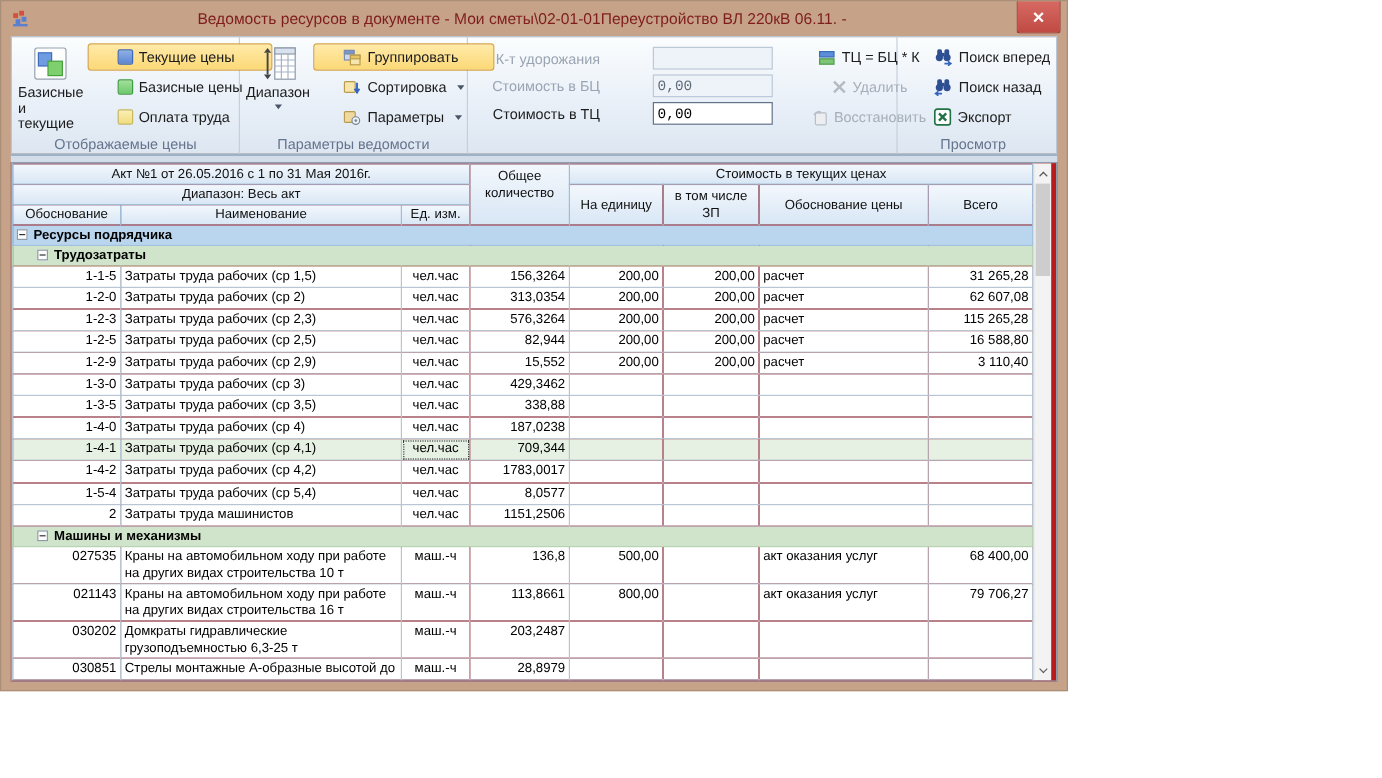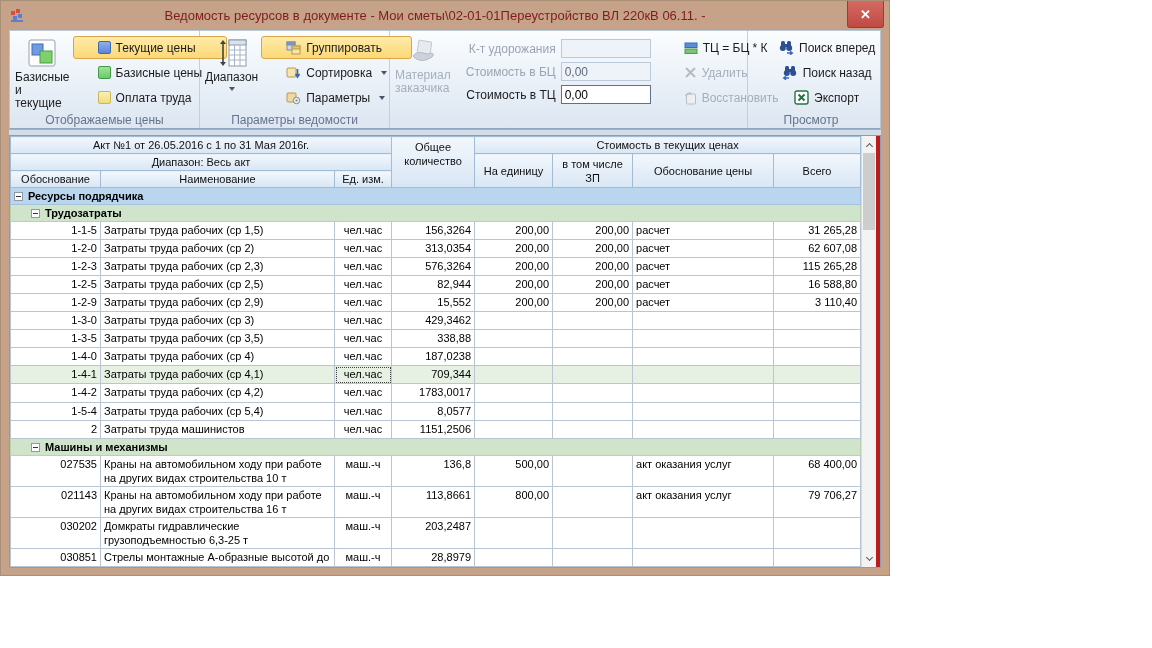--- a/index.html
+++ b/index.html
@@ -39,22 +39,22 @@
   .sbtn.active{background:linear-gradient(#ffeaa9,#fcd977);border-color:#d8a64a;}
   .sbtn.disabled{color:#a6aeb9;}
   .caret{width:0;height:0;border-left:3px solid transparent;border-right:3px solid transparent;
     border-top:4px solid #4a5668;margin-left:4px;}
   .bigbtn .caret{margin:3px 0 0 0;}
   .csq{width:13px;height:13px;border-radius:2px;flex:none;}
   .fieldcol{display:flex;flex-direction:column;margin-left:4px;padding-top:2px;}
   .fieldrow{display:flex;align-items:center;height:23px;}
   .flabel{width:106px;text-align:right;font-size:12px;padding-right:5px;color:#1c1c1c;}
   .flabel.dis{color:#9aa4b2;}
-  .finput{width:90px;height:19px;border:1px solid #bcc9d8;background:#eef3f9;
-    font-size:12px;padding:0 3px;color:#5f6b79;font-family:Liberation Sans, sans-serif;}
+  .finput{width:100px;height:19px;border:1px solid #bcc9d8;background:#eef3f9;
+    font-size:12px;padding:0 3px;color:#5f6b79;font-family:Liberation Mono, monospace;margin-left:39px;}
   .finput.en{background:#fff;border-color:#5f7287;color:#000;}
 
   .gap-strip{margin:0 8px;height:6px;background:#d3dde9;border-top:1px solid #9db2cc;}
 
   
   .table-area{margin:0 8px;height:433px;background:#b91c1c;display:flex;
     border:1px solid #8d9cae;overflow:hidden;}
   table.grid{border-collapse:collapse;table-layout:fixed;width:851px;font-size:11px;flex:none;}
   .grid th,.grid td{border:1px solid #b9c5d3;padding:1px 3px;line-height:14px;overflow:hidden;}
   .grid thead th{background:linear-gradient(#f2f7fc,#d8e6f5);font-weight:normal;color:#101010;
@@ -173,42 +173,35 @@
             <circle cx="10.5" cy="9.5" r="1.1" fill="#7b8694"></circle>
           </svg>
           <span>Параметры</span>
           <span class="caret"></span>
         </div>
       </div>
       <div class="rgroup-label">Параметры ведомости</div>
     </div>
 
     <div class="rgroup" style="width:358px;">
-      <div class="bigbtn disabled">
-        <svg width="30" height="28" viewBox="0 0 30 28">
-          <rect x="10" y="3" width="13" height="13" rx="1" fill="#e7eaef" stroke="#c3c9d2" transform="rotate(8 16 9)"></rect>
-          <path d="M5 18 q4 -5 10 -3 q5 2 9 0 q3 2 0 4 q-8 5 -13 3 q-4 -1 -6 -4 Z" fill="#ccd2da" stroke="#b4bbc5"></path>
-        </svg>
-        <span class="blabel">Материал заказчика</span>
-      </div>
       <div class="fieldcol">
         <div class="fieldrow">
           <span class="flabel dis">К-т удорожания</span>
           <input class="finput" readonly="" value="" style="">
         </div>
         <div class="fieldrow">
           <span class="flabel dis">Стоимость в БЦ</span>
           <input class="finput" readonly="" value="0,00" style="">
         </div>
         <div class="fieldrow">
           <span class="flabel">Стоимость в ТЦ</span>
           <input class="finput en" value="0,00" style="">
         </div>
       </div>
-      <div class="btncol" style="margin-left:8px;">
+      <div class="btncol" style="margin-left:8px;align-items:center;">
         <div class="sbtn">
           <svg width="14" height="14" viewBox="0 0 14 14">
             <rect x="1" y="2" width="12" height="4.5" fill="#5b8dd9" stroke="#3a6cb8"></rect>
             <rect x="1" y="8" width="12" height="4.5" fill="#7cc576" stroke="#4f9b4a"></rect>
           </svg>
           <span>ТЦ = БЦ * К</span>
         </div>
         <div class="sbtn disabled">
           <svg width="13" height="13" viewBox="0 0 13 13">
             <path d="M2 2 L11 11 M11 2 L2 11" stroke="#b4bac2" stroke-width="2"></path>
@@ -220,21 +213,21 @@
             <rect x="2.5" y="3" width="9" height="10" rx="1" fill="#eceef2" stroke="#b8bec8"></rect>
             <path d="M1.5 5 q2 -3.5 5 -2.5" stroke="#b8bec8" stroke-width="1.4" fill="none"></path>
             <path d="M6 1 l1.6 1.8 -2.4 1 Z" fill="#b8bec8"></path>
           </svg>
           <span>Восстановить</span>
         </div>
       </div>
     </div>
 
     <div class="rgroup" style="width:126px;">
-      <div class="btncol" style="margin-left:0;align-items:center;">
+      <div class="btncol" style="margin-left:0;">
         <div class="sbtn">
           <svg width="16" height="15" viewBox="0 0 16 15">
             <rect x="3" y="1" width="4" height="6" rx="1.5" fill="#2e4f92"></rect>
             <rect x="9" y="1" width="4" height="6" rx="1.5" fill="#2e4f92"></rect>
             <circle cx="4.8" cy="8" r="3" fill="#2e4f92"></circle>
             <circle cx="11.2" cy="8" r="3" fill="#2e4f92"></circle>
             <rect x="6.8" y="4" width="2.4" height="3" fill="#2e4f92"></rect>
             <path d="M9 13 h5 M12 11.2 l2.4 1.8 -2.4 1.8" stroke="#3465c0" stroke-width="1.3" fill="none"></path>
           </svg>
           <span>Поиск вперед</span>

